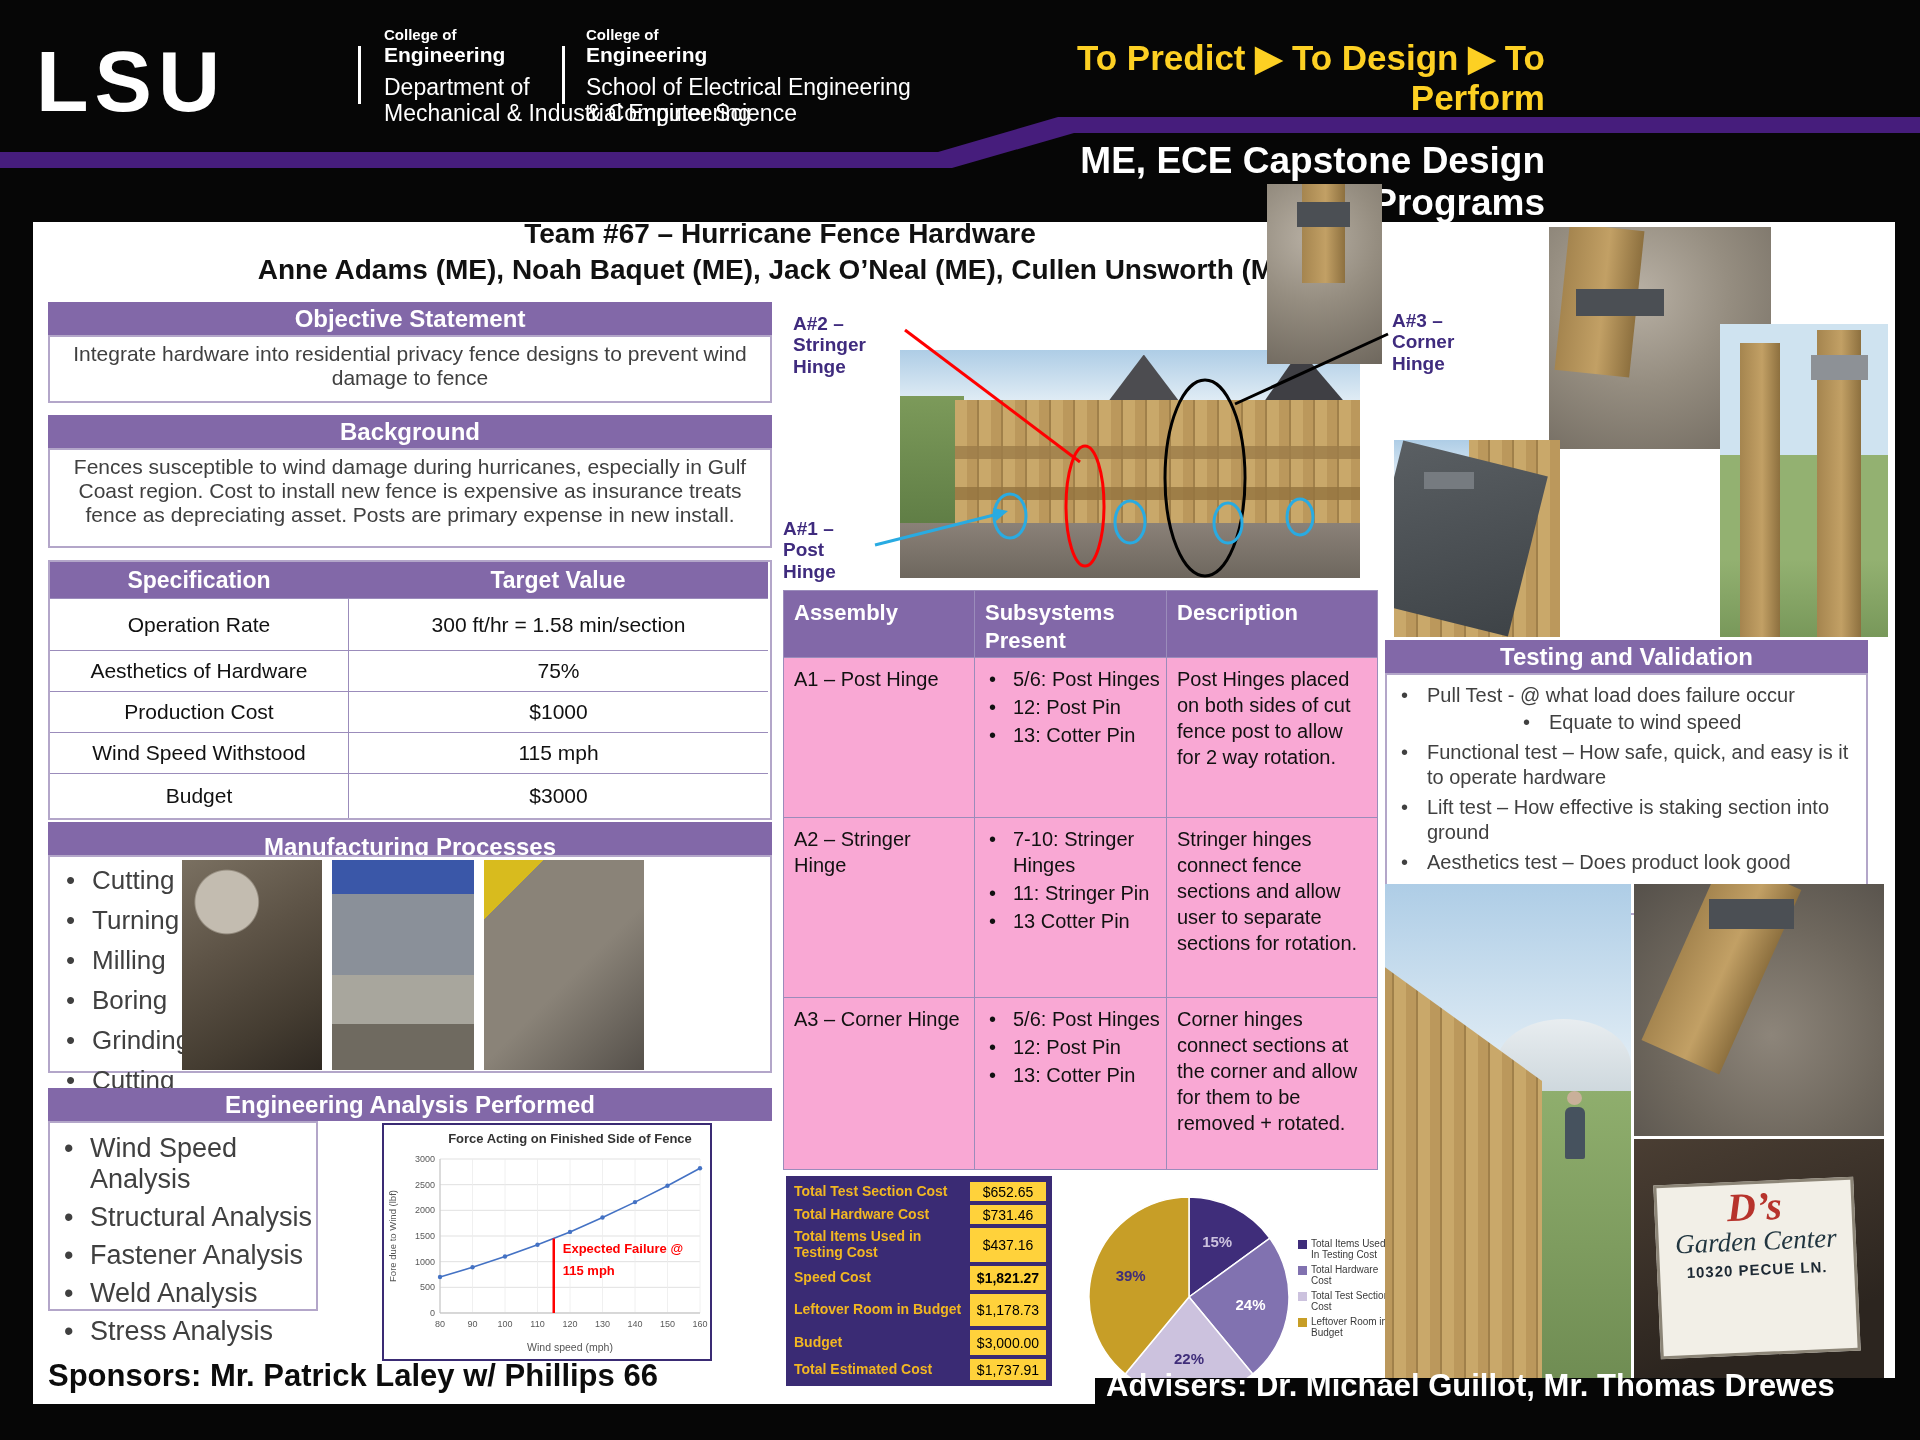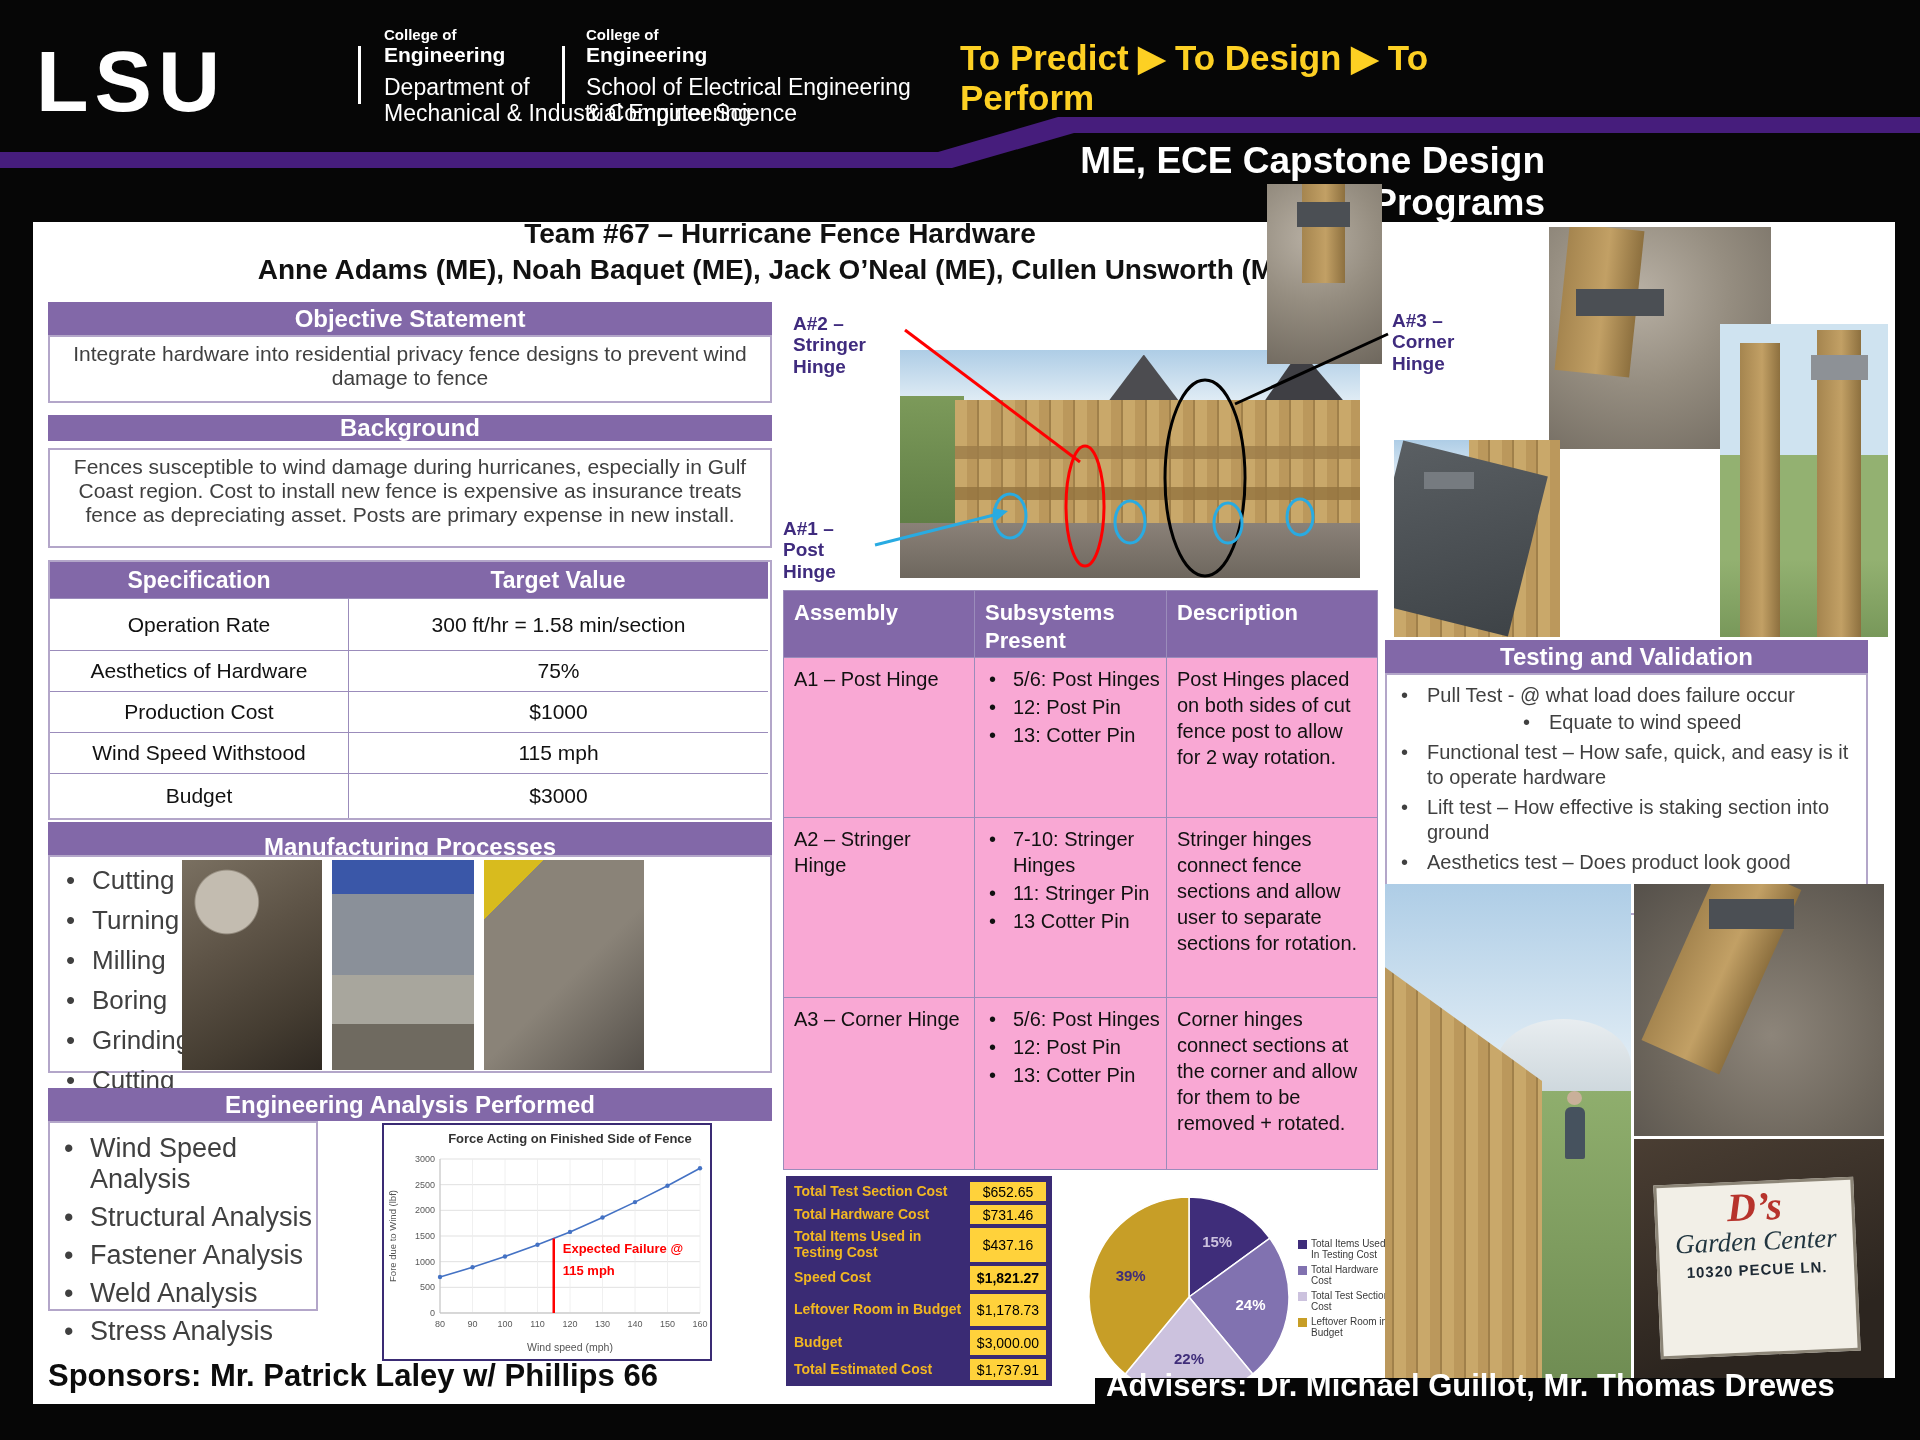--- a/index.html
+++ b/index.html
@@ -6,21 +6,21 @@
     font-family:"Liberation Sans",sans-serif;position:relative;overflow:hidden;}
   .abs{position:absolute;}
   
   #hdr{left:0;top:0;width:1920px;height:222px;background:#060606;z-index:1;}
   .lsu{color:#fff;font-weight:bold;font-size:86px;letter-spacing:6px;line-height:1;}
   .sep{background:#fff;width:3px;height:58px;}
   .lk{color:#fff;line-height:1.14;}
   .lk .s1{font-size:15px;font-weight:bold;display:block;}
   .lk .s2{font-size:21px;font-weight:bold;display:block;margin-bottom:7px;}
   .lk .s3{font-size:23px;display:block;}
-  .tagline{color:var(--lsu_gold,#FDD023);font-size:35px;font-weight:bold;}
+  .tagline{color:var(--lsu_gold,#FDD023);font-size:35px;font-weight:bold;text-align:right;}
   .program{color:#fff;font-size:37px;font-weight:bold;text-align:right;}
   
   #content{left:33px;top:222px;width:1862px;height:1182px;background:#fff;z-index:0;}
   .z{z-index:2;}
   .ttl{font-weight:bold;font-size:28px;color:#111;text-align:center;}
   .sec-h{background:var(--header_purple,#8268A8);color:#fff;font-weight:bold;font-size:24px;
     text-align:center;display:flex;align-items:center;justify-content:center;}
   .sec-b{background:#fff;border:2px solid var(--box_border,#B3A6C9);box-sizing:border-box;
     font-size:21px;color:#404040;text-align:center;}
   ul.blist{list-style:none;margin:0;padding:0;text-align:left;}
@@ -115,21 +115,21 @@
 </div>
 
 <div class="abs" id="content"></div>
 
 <div class="abs z ttl" style="left:100px;top:218px;width:1360px;">Team #67 – Hurricane Fence Hardware</div>
 <div class="abs z ttl" style="left:100px;top:254px;width:1360px;">Anne Adams (ME), Noah Baquet (ME), Jack O’Neal (ME), Cullen Unsworth (ME)</div>
 
 <div class="abs z sec-h" style="left:48px;top:302px;width:724px;height:33px;">Objective Statement</div>
 <div class="abs z sec-b" style="left:48px;top:335px;width:724px;height:68px;padding:5px 16px 0 16px;">Integrate hardware into residential privacy fence designs to prevent wind damage to fence</div>
 
-<div class="abs z sec-h" style="left:48px;top:415px;width:724px;height:26px;">Background</div>
+<div class="abs z sec-h" style="left:48px;top:415px;width:724px;height:33px;">Background</div>
 <div class="abs z sec-b" style="left:48px;top:448px;width:724px;height:100px;padding:5px 14px 0 14px;">Fences susceptible to wind damage during hurricanes, especially in Gulf Coast region. Cost to install new fence is expensive as insurance treats fence as depreciating asset. Posts are primary expense in new install.</div>
 
 <div class="abs z" id="spec-table" style="left:48px;top:560px;width:724px;">
     <div class="sth">Specification</div>
     <div class="sth">Target Value</div>
     <div class="stc c1">Operation Rate</div>
     <div class="stc c2">300 ft/hr = 1.58 min/section</div>
     <div class="stc c1">Aesthetics of Hardware</div>
     <div class="stc c2">75%</div>
     <div class="stc c1">Production Cost</div>

